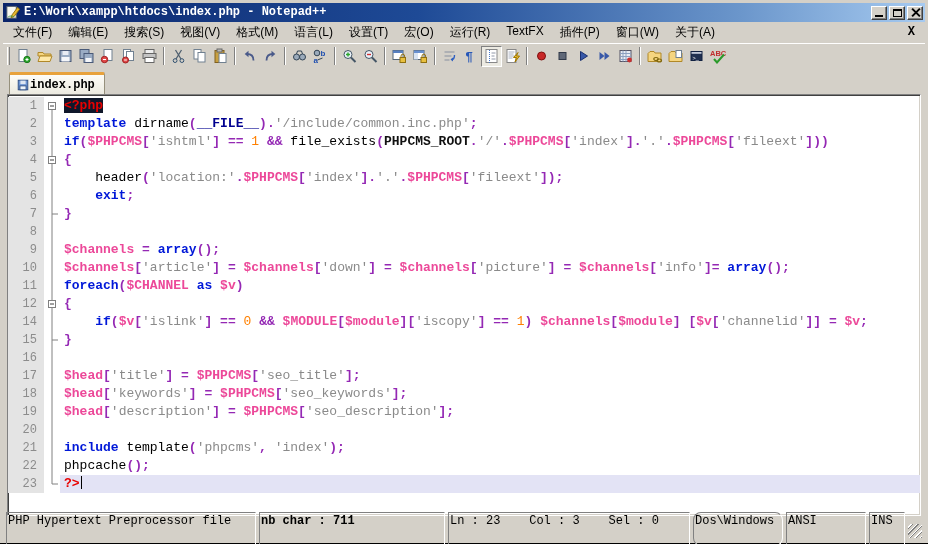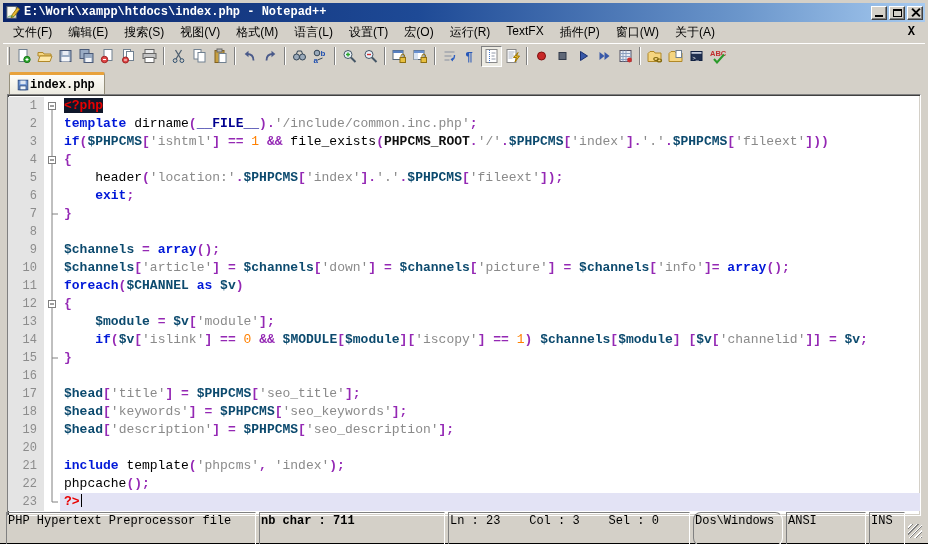--- a/index.html
+++ b/index.html
@@ -42,21 +42,21 @@
   
   .client{flex:1 1 auto;min-height:0;padding:0 4px 2px 4px;background:#D4D0C8;display:flex;}
   .editor{flex:1;border:1px solid;border-color:#808080 #FFF #FFF #808080;box-shadow:inset 1px 1px 0 #404040,inset -1px -1px 0 #D4D0C8;background:#FFF;overflow:hidden;padding-top:2px;font-family:"Liberation Mono","DejaVu Sans Mono",monospace;font-size:13px;}
   .row{display:flex;height:18px;line-height:18px;}
   .ln{flex:0 0 36px;background:#E4E4E4;color:#8C8C8C;text-align:right;padding-right:7px;font-size:12px;}
   .fold{flex:0 0 16px;background:#FFF;position:relative;}
   .code{flex:1;white-space:pre;padding-left:4px;color:#000;}
   .row.caret .code{background:#E3E3F5;}
   .tok{white-space:pre;}
   .k{color:#0018D8;font-weight:bold;}
-  .v{color:#0c4a6e;font-weight:600;}
+  .v{color:#ec4899;font-weight:600;}
   .s{color:#8A8A8A;}
   .o{color:#9428B4;font-weight:600;}
   .n{color:#FF8000;}
   .t{color:#E80000;font-weight:bold;}
   .m{color:#000090;font-weight:bold;}
   .c{color:#111;font-weight:bold;}
   .w,.f{color:#000;}
   .tagbg{background:#0f172a;}
   .caret-mark{display:inline-block;width:1px;height:13px;background:#000;vertical-align:-2px;margin-left:1px;}
 
@@ -436,27 +436,20 @@
           <span class="ln">12</span>
           <span class="fold"><svg width="16" height="18">
               <line x1="8" y1="0" x2="8" y2="5.5" stroke="#808080"></line>
               <line x1="8" y1="12.5" x2="8" y2="18" stroke="#808080"></line>
               <rect x="4.5" y="5.5" width="7" height="7" fill="#fff" stroke="#808080"></rect>
               <line x1="6" y1="9" x2="10" y2="9" stroke="#404040"></line>
             </svg></span>
           <span class="code"><span class="tok o">{</span></span>
         </div>
         <div class="row">
-          <span class="ln">13</span>
-          <span class="fold"><svg width="16" height="18">
-              <line x1="8" y1="0" x2="8" y2="18" stroke="#808080"></line>
-            </svg></span>
-          <span class="code"><span class="tok w">    </span><span class="tok v">$module</span><span class="tok w"> </span><span class="tok o">=</span><span class="tok w"> </span><span class="tok v">$v</span><span class="tok o">[</span><span class="tok s">'module'</span><span class="tok o">];</span></span>
-        </div>
-        <div class="row">
           <span class="ln">14</span>
           <span class="fold"><svg width="16" height="18">
               <line x1="8" y1="0" x2="8" y2="18" stroke="#808080"></line>
             </svg></span>
           <span class="code"><span class="tok w">    </span><span class="tok k">if</span><span class="tok o">(</span><span class="tok v">$v</span><span class="tok o">[</span><span class="tok s">'islink'</span><span class="tok o">]</span><span class="tok w"> </span><span class="tok o">==</span><span class="tok w"> </span><span class="tok n">0</span><span class="tok w"> </span><span class="tok o">&amp;&amp;</span><span class="tok w"> </span><span class="tok v">$MODULE</span><span class="tok o">[</span><span class="tok v">$module</span><span class="tok o">][</span><span class="tok s">'iscopy'</span><span class="tok o">]</span><span class="tok w"> </span><span class="tok o">==</span><span class="tok w"> </span><span class="tok n">1</span><span class="tok o">)</span><span class="tok w"> </span><span class="tok v">$channels</span><span class="tok o">[</span><span class="tok v">$module</span><span class="tok o">]</span><span class="tok w"> </span><span class="tok o">[</span><span class="tok v">$v</span><span class="tok o">[</span><span class="tok s">'channelid'</span><span class="tok o">]]</span><span class="tok w"> </span><span class="tok o">=</span><span class="tok w"> </span><span class="tok v">$v</span><span class="tok o">;</span></span>
         </div>
         <div class="row">
           <span class="ln">15</span>
           <span class="fold"><svg width="16" height="18">
               <line x1="8" y1="0" x2="8" y2="18" stroke="#808080"></line>

